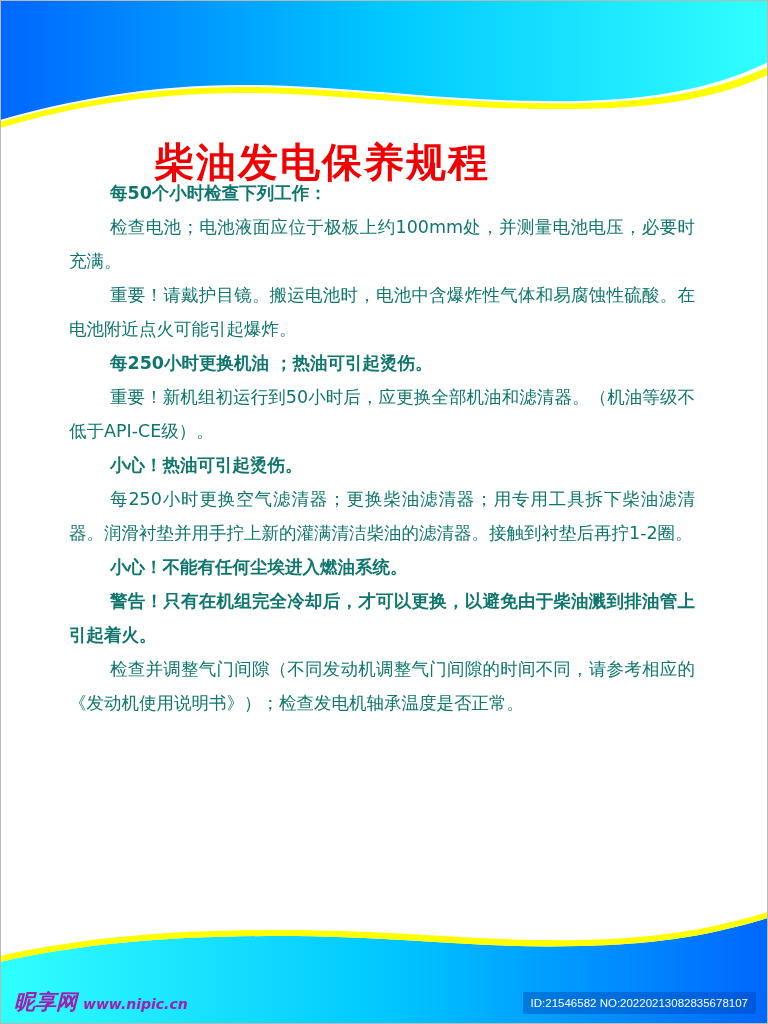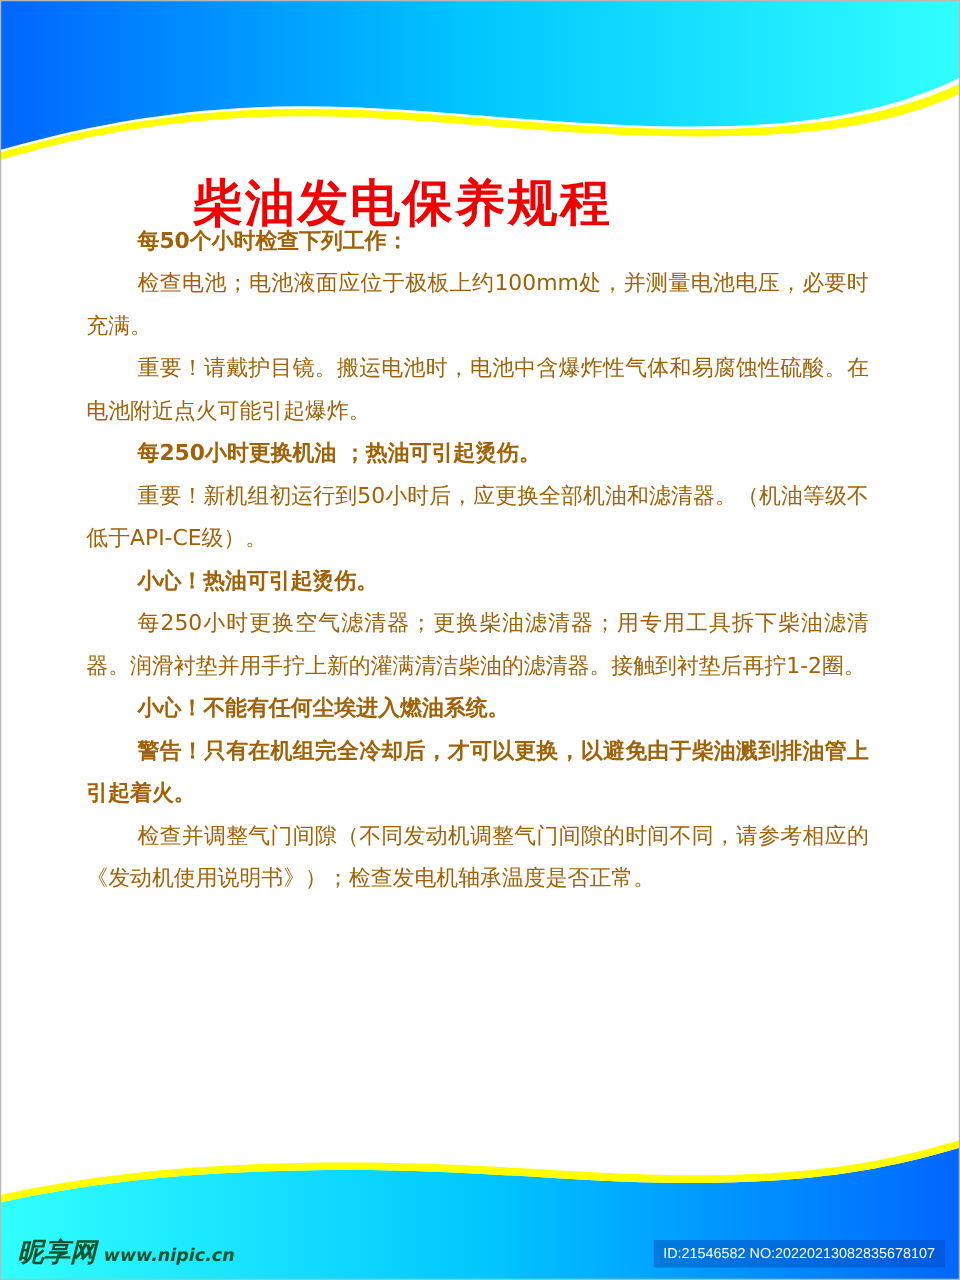--- a/index.html
+++ b/index.html
@@ -2,25 +2,25 @@
 <html><head>
   <meta charset="utf-8">
   <style>
     html, body { margin:0; padding:0; }
     body { width:768px; height:1024px; position:relative; overflow:hidden; background:#ffffff; font-family:"DejaVu Sans", "Liberation Sans", sans-serif; }
     .border { position:absolute; inset:0; border:1px solid #b8b8b8; box-sizing:border-box; pointer-events:none; z-index:5; }
     svg.wave { position:absolute; left:0; width:768px; }
     .top-wave { top:0; height:200px; }
     .bottom-wave { bottom:0; height:120px; }
     .title { position:absolute; top:108px; left:0; width:644px; text-align:center; color:#f00000; font-size:40px; font-weight:bold; letter-spacing:2px; z-index:2; }
-    .content { position:absolute; top:176px; left:69px; width:626px; font-size:17.5px; line-height:34px; color:#a16207; z-index:2; }
+    .content { position:absolute; top:176px; left:69px; width:626px; font-size:17.5px; line-height:34px; color:#0f766e; z-index:2; }
     .content p { margin:0; text-align:justify; }
     .content p.ind { text-indent:41px; }
     .content p.bold { font-weight:bold; }
-    .wm-left { position:absolute; left:14px; bottom:8px; color:#14532d; font-size:21px; font-weight:bold; font-style:italic; z-index:3; display:flex; align-items:baseline; gap:6px; }
+    .wm-left { position:absolute; left:14px; bottom:8px; color:#a21caf; font-size:21px; font-weight:bold; font-style:italic; z-index:3; display:flex; align-items:baseline; gap:6px; }
     .wm-left .site { font-size:14px; }
     .wm-right { position:absolute; right:12px; bottom:10px; background:rgba(0,70,180,0.45); color:#ffffff; font-family:"Liberation Sans", sans-serif; font-size:11.5px; padding:5px 8px; z-index:3; }
   </style>
 </head>
 <body>
 
 <div class="border"></div>
 
 <svg class="wave top-wave" viewBox="0 0 768 200" preserveAspectRatio="none">
   <defs>

